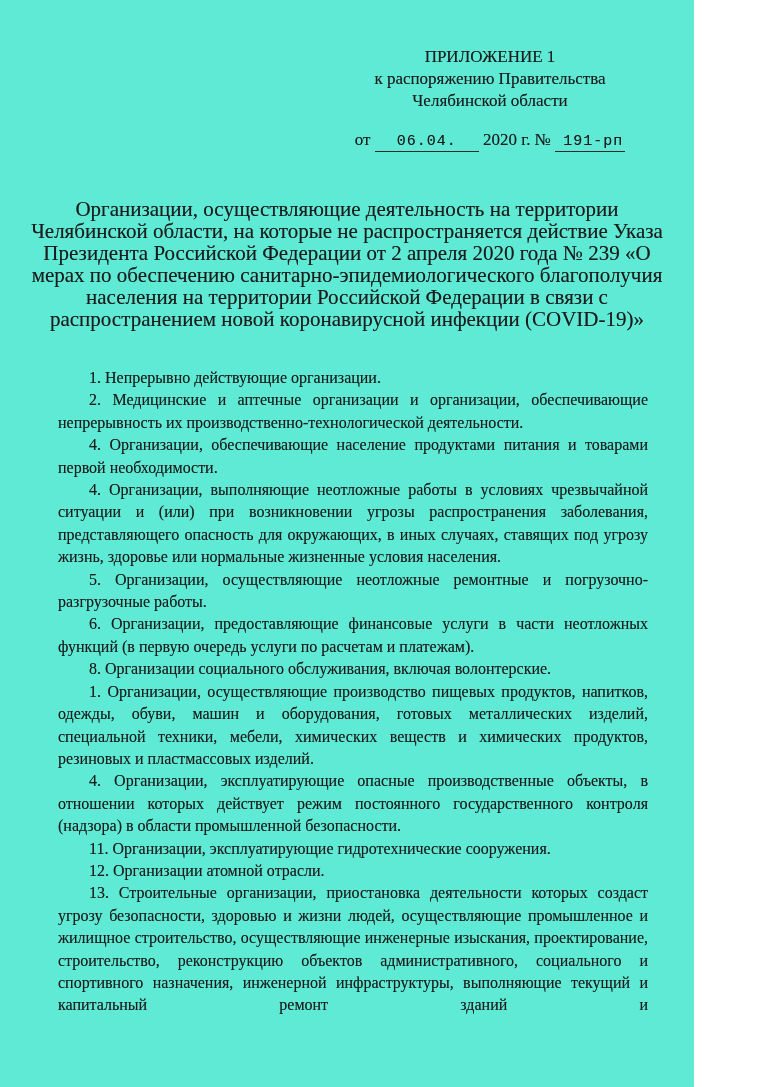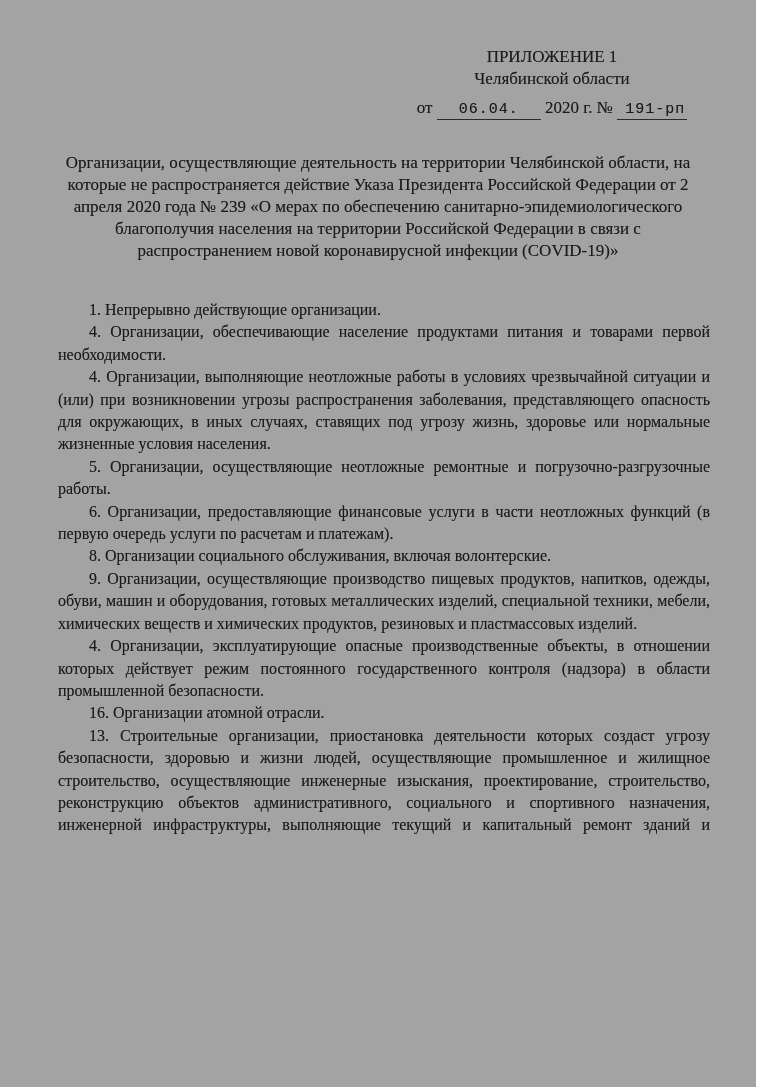--- a/index.html
+++ b/index.html
@@ -2,55 +2,55 @@
 <html lang="ru"><head>
 <meta charset="utf-8">
 <style>
   html, body {
     margin: 0;
     padding: 0;
     background: #ffffff;
   }
   .page {
     position: relative;
-    width: 756px;
+    width: 694px;
     height: 1087px;
-    background: #a3a3a3;
+    background: #5eead4;
     font-family: "Liberation Serif", serif;
     color: #1b1b1b;
     overflow: hidden;
     text-shadow: 0 0 0.5px rgba(20,20,20,0.45);
   }
   .header-block {
     margin: 46px 48px 0 auto;
     width: 312px;
     text-align: center;
     font-size: 17px;
     line-height: 22px;
   }
   .header-block .hline { display: block; }
   .date-line {
     white-space: nowrap;
-    margin-top: 7px;
+    margin-top: 17px;
   }
   .fill-in {
     font-family: "Liberation Mono", monospace;
     font-size: 15px;
     letter-spacing: 1px;
     border-bottom: 1.5px solid #2a2a2a;
     display: inline-block;
     line-height: 19px;
   }
   .fill-date { padding: 0 22px; }
   .fill-num  { padding: 0 2px 0 8px; }
   .doc-title {
-    margin: 32px auto 0 auto;
+    margin: 46px auto 0 auto;
     width: 648px;
     text-align: center;
-    font-size: 17px;
+    font-size: 21px;
     line-height: 22px;
   }
   .doc-body {
     margin: 37px 46px 0 58px;
     font-size: 16px;
     line-height: 22.4px;
   }
   .doc-body p.item {
     margin: 0;
     padding: 0;
@@ -61,37 +61,40 @@
     text-align-last: justify;
   }
 </style>
 </head>
 <body>
 
 <div class="page">
 
   <div class="header-block">
     <span class="hline">ПРИЛОЖЕНИЕ 1</span>
+    <span class="hline">к распоряжению Правительства</span>
     <span class="hline">Челябинской области</span>
     <span class="hline date-line">
       <span>от</span>
       <span class="fill-in fill-date">06.04.</span>
       <span>2020 г. №</span>
       <span class="fill-in fill-num">191-рп</span>
     </span>
   </div>
 
   <div class="doc-title">Организации, осуществляющие деятельность на территории Челябинской области, на которые не распространяется действие Указа Президента Российской Федерации от 2 апреля 2020 года № 239 «О мерах по обеспечению санитарно-эпидемиологического благополучия населения на территории Российской Федерации в связи с распространением новой коронавирусной инфекции (COVID-19)»</div>
 
   <div class="doc-body">
     <p class="item">1. Непрерывно действующие организации.</p>
+    <p class="item">2. Медицинские и аптечные организации и организации, обеспечивающие непрерывность их производственно-технологической деятельности.</p>
     <p class="item">4. Организации, обеспечивающие население продуктами питания и товарами первой необходимости.</p>
     <p class="item">4. Организации, выполняющие неотложные работы в условиях чрезвычайной ситуации и (или) при возникновении угрозы распространения заболевания, представляющего опасность для окружающих, в иных случаях, ставящих под угрозу жизнь, здоровье или нормальные жизненные условия населения.</p>
     <p class="item">5. Организации, осуществляющие неотложные ремонтные и погрузочно-разгрузочные работы.</p>
     <p class="item">6. Организации, предоставляющие финансовые услуги в части неотложных функций (в первую очередь услуги по расчетам и платежам).</p>
     <p class="item">8. Организации социального обслуживания, включая волонтерские.</p>
-    <p class="item">9. Организации, осуществляющие производство пищевых продуктов, напитков, одежды, обуви, машин и оборудования, готовых металлических изделий, специальной техники, мебели, химических веществ и химических продуктов, резиновых и пластмассовых изделий.</p>
+    <p class="item">1. Организации, осуществляющие производство пищевых продуктов, напитков, одежды, обуви, машин и оборудования, готовых металлических изделий, специальной техники, мебели, химических веществ и химических продуктов, резиновых и пластмассовых изделий.</p>
     <p class="item">4. Организации, эксплуатирующие опасные производственные объекты, в отношении которых действует режим постоянного государственного контроля (надзора) в области промышленной безопасности.</p>
-    <p class="item">16. Организации атомной отрасли.</p>
+    <p class="item">11. Организации, эксплуатирующие гидротехнические сооружения.</p>
+    <p class="item">12. Организации атомной отрасли.</p>
     <p class="item continues">13. Строительные организации, приостановка деятельности которых создаст угрозу безопасности, здоровью и жизни людей, осуществляющие промышленное и жилищное строительство, осуществляющие инженерные изыскания, проектирование, строительство, реконструкцию объектов административного, социального и спортивного назначения, инженерной инфраструктуры, выполняющие текущий и капитальный ремонт зданий и</p>
   </div>
 
 </div>
 
 </body></html>

